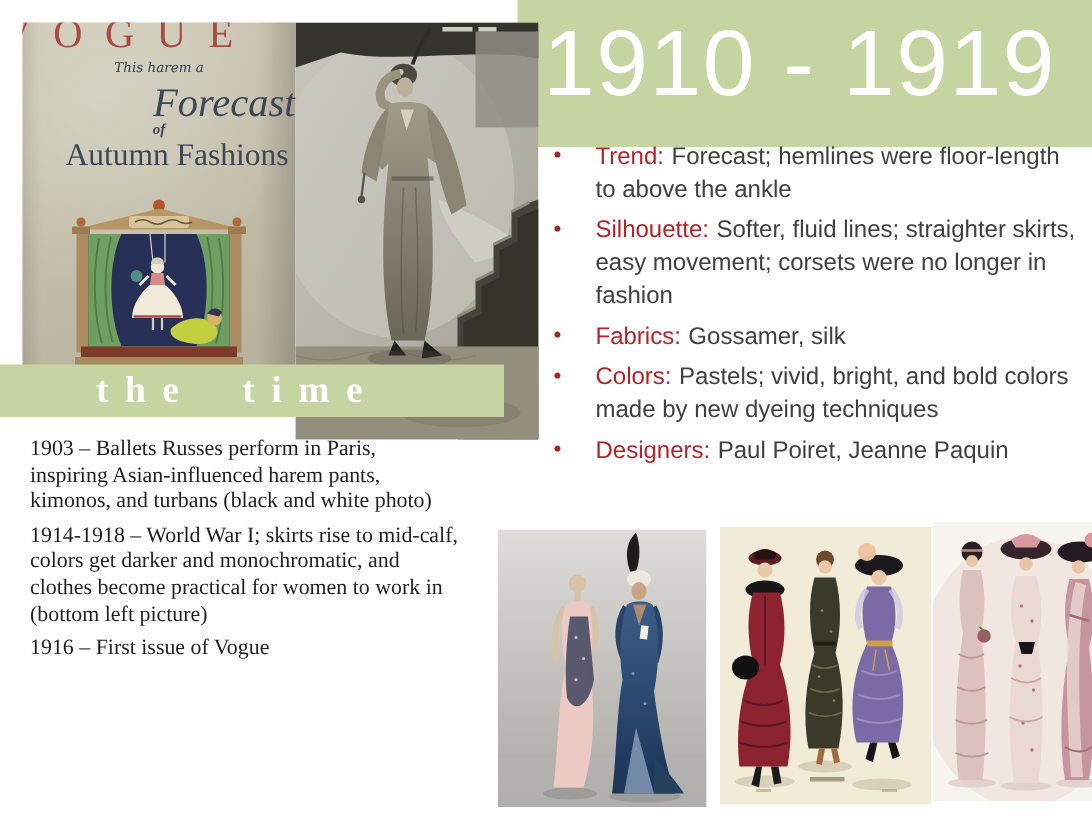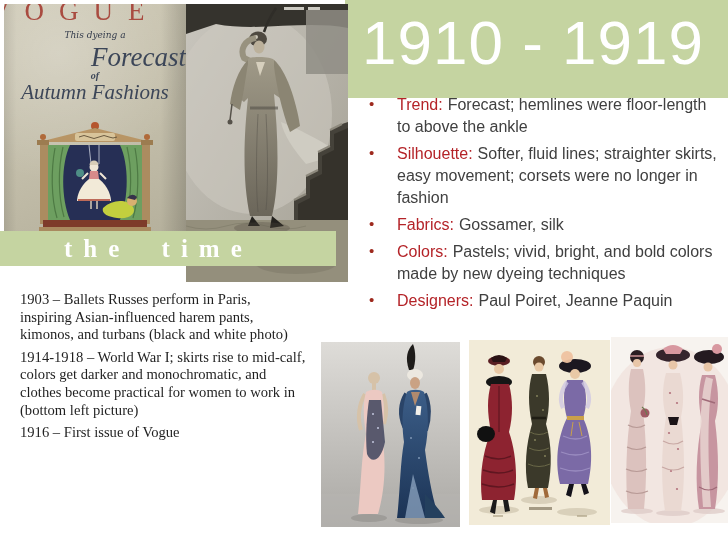--- a/index.html
+++ b/index.html
@@ -27,21 +27,21 @@
     position:relative; padding-left:31px; margin-bottom:5px;
     font-size:16px; line-height:22px; color:#404040;
   }
   .bullets .dot {
     position:absolute; left:3px; top:-1px; color:#9e2a1e; font-size:15px;
   }
   .bullets .lbl { color:#b42328; margin-right:5px; }
 
   
   .time-band {
-    position:absolute; left:0; top:231px; width:336px; height:35px;
+    position:absolute; left:0; top:243px; width:336px; height:35px;
     background:#c5d4a1; z-index:5;
   }
   .time-band span {
     display:block; padding-left:64px; color:#ffffff;
     font-family:"Liberation Serif", serif; font-weight:bold;
     font-size:25px; line-height:35px; letter-spacing:11px; word-spacing:14px;
     white-space:nowrap;
   }
 
   
@@ -76,43 +76,43 @@
     font-family:"Liberation Serif", serif; font-style:italic; font-size:27px;
     color:#3c4658;
   }
   .cover-t2 {
     position:absolute; top:66px; left:0; width:100%; text-align:center;
     font-family:"Liberation Serif", serif; font-style:italic; font-size:10px;
     color:#3c4658;
     font-weight:bold;
   }
   .cover-t3 {
-    position:absolute; top:76px; left:0; width:100%; text-align:center;
-    font-family:"Liberation Serif", serif; font-style:italic; font-size:21px;
+    position:absolute; top:76px; left:12px; width:100%; text-align:center;
+    font-family:"Liberation Serif", serif; font-size:21px;
     color:#3c4658;
   }
   .theater { position:absolute; left:29px; top:116px; }
 
   
   .bw-photo { position:absolute; left:182px; top:0; width:162px; height:278px; z-index:1; }
 
   
   .gallery-1 { position:absolute; left:317px; top:338px; width:139px; height:185px; }
   .gallery-2 { position:absolute; left:465px; top:336px; width:141px; height:185px; }
   .gallery-3 { position:absolute; left:607px; top:333px; width:121px; height:186px; }
-  figure { margin:4px; }
+  figure { margin:15px; }
 </style>
 </head>
 <body>
 
 <div class="slide">
 
   <figure class="vogue-cover">
     <div class="masthead">VOGUE</div>
-    <div class="cover-tagline">This dyeing a</div>
+    <div class="cover-tagline">This harem a</div>
     <div class="cover-t1">Forecast</div>
     <div class="cover-t2">of</div>
     <div class="cover-t3">Autumn Fashions</div>
     <svg class="theater" width="124" height="126" viewBox="0 0 124 126">
       <circle cx="62" cy="6" r="4" fill="#b5552e"></circle>
       <rect x="59" y="8" width="6" height="4" fill="#8a5a34"></rect>
       <path d="M6,22 L62,8 L118,22 Z" fill="#b89565"></path>
       <rect x="42" y="13" width="40" height="8" rx="2" fill="#d8c49a"></rect>
       <path d="M46,17 q5,-3 10,0 q5,3 10,0 q5,-3 10,0 q4,2 8,0" stroke="#6a5a40" stroke-width="1" fill="none"></path>
       <rect x="4" y="20" width="12" height="5" fill="#9c7c50"></rect>

